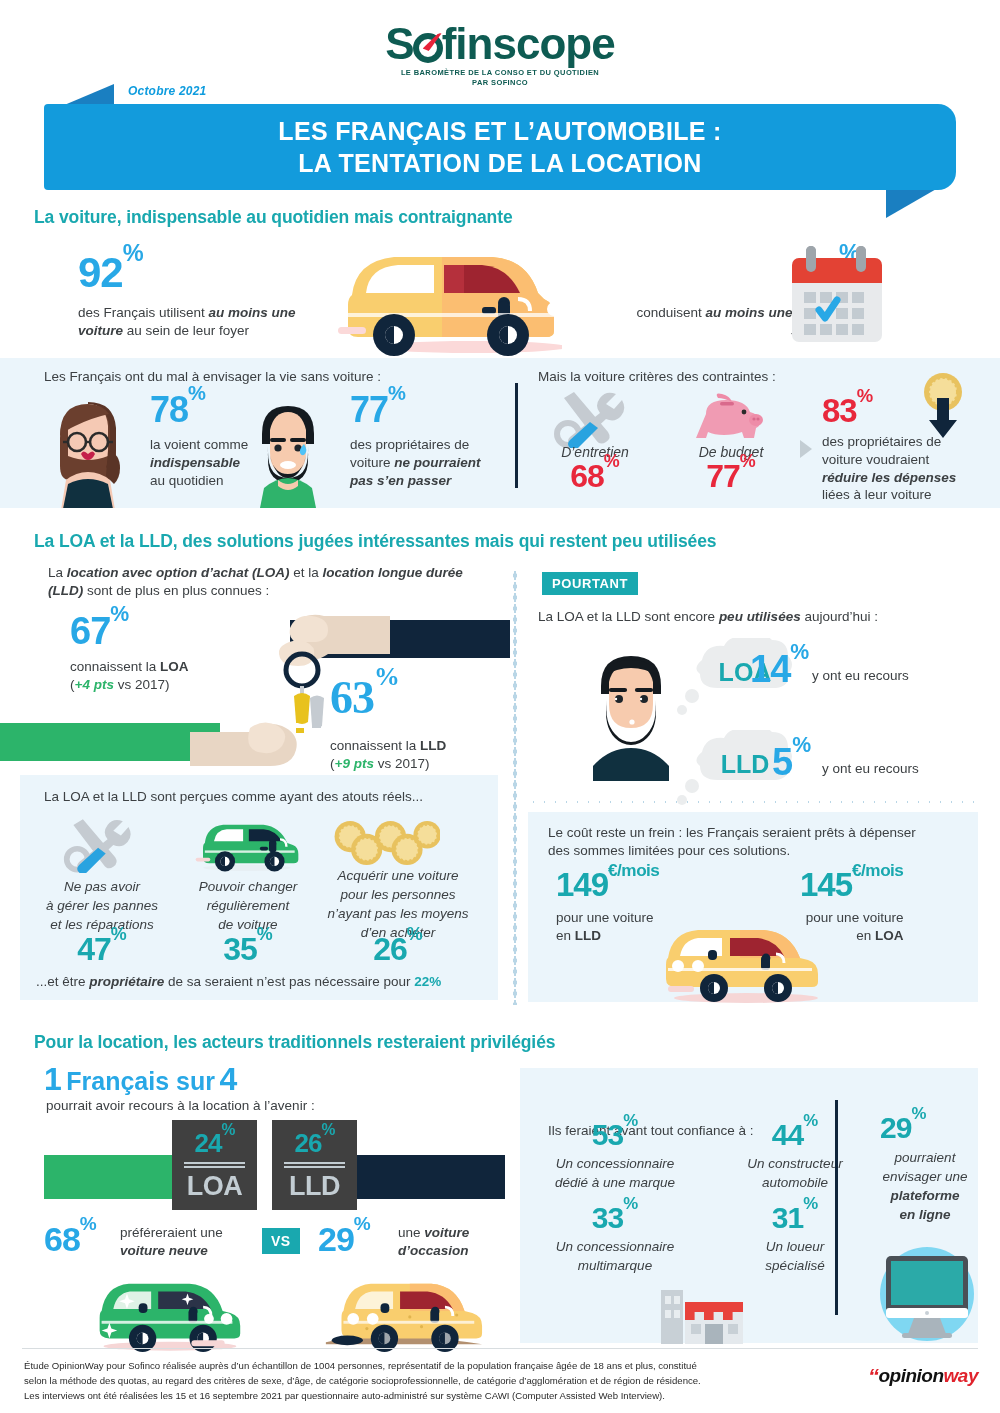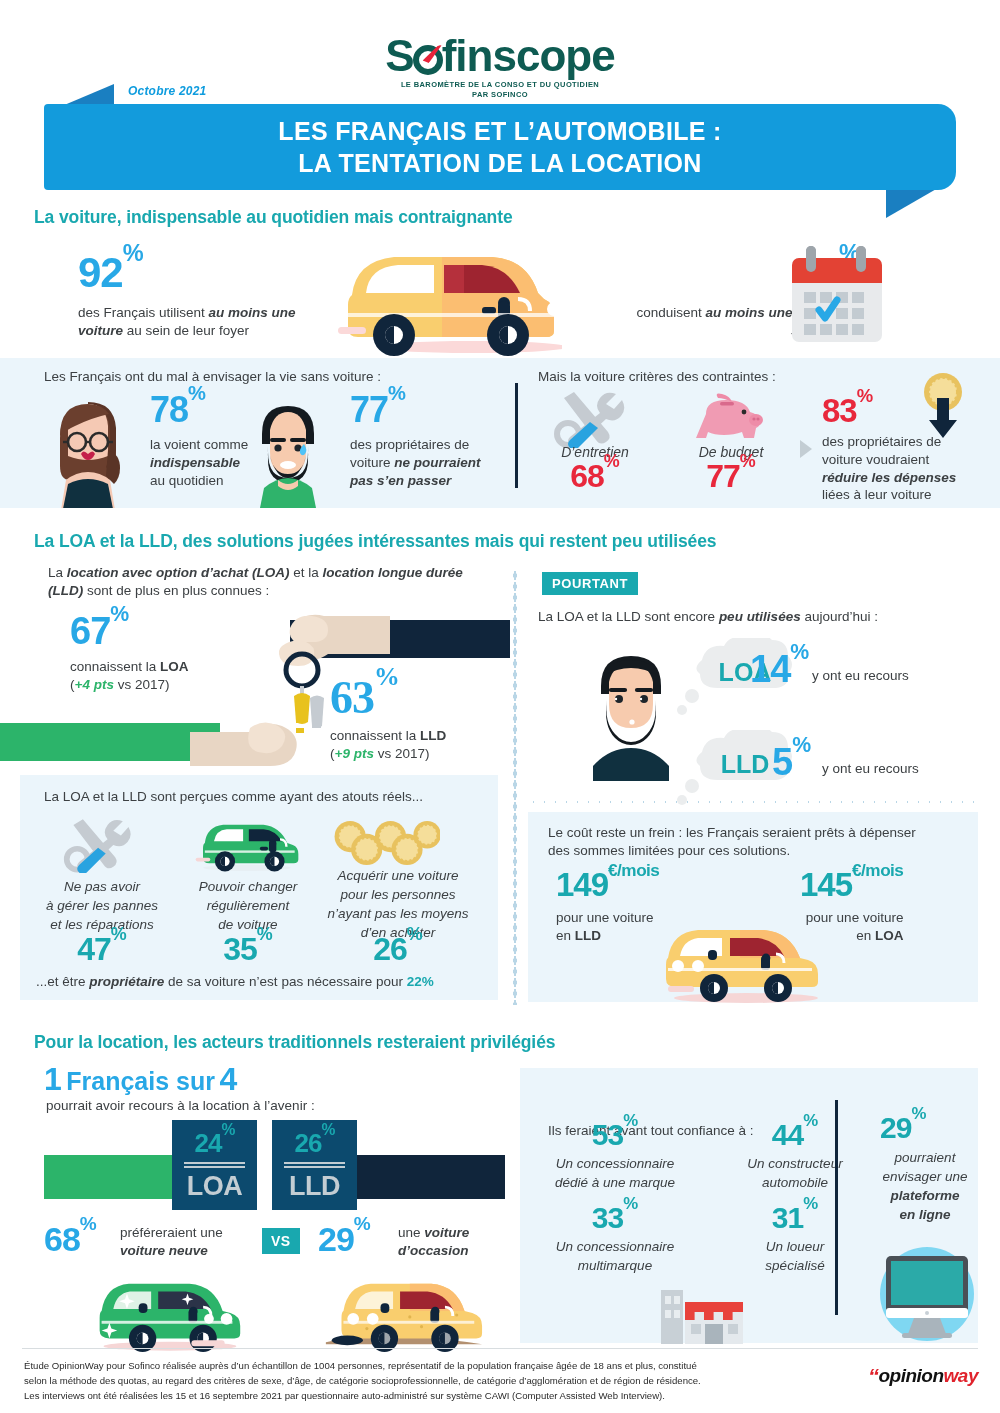--- a/index.html
+++ b/index.html
@@ -11,21 +11,21 @@
     color: #3c4043;
     position: relative;
     overflow: hidden;
   }
   .page { position: relative; width: 1000px; height: 1413px; }
 
   
   .logo-wrap { position:absolute; top:22px; left:0; width:1000px; text-align:center; }
   .logo-text {
     font-size: 44px; font-weight: bold; color:#0E5B52; letter-spacing:-1px;
-    line-height: 1; display:inline-block; position:relative;margin-top:12px;
+    line-height: 1; display:inline-block; position:relative;
   }
   .logo-o {
     display:inline-block; width:30px; height:30px; border:6px solid #0E5B52;
     border-radius:50%; position:relative; top:4px; margin:0 -1px;
   }
   .logo-check {
     position:absolute; width:24px; height:11px; background:#E8233A;
     top:-2px; left:2px; transform: rotate(-28deg);
     clip-path: polygon(0 55%, 18% 100%, 100% 12%, 86% 0);
   }
@@ -92,21 +92,21 @@
     background-size: 4px 11px;
   }
   .dots-h {
     position:absolute; height:4px;
     background-image: radial-gradient(#b9d6e6 1.6px, transparent 1.7px);
     background-size: 11px 4px;
   }
 
   
   .bar { position:absolute; height:44px; }
-  .card-box { position:absolute; background:#0c4a6e; text-align:center; }
+  .card-box { position:absolute; background:#404040; text-align:center; }
   .card-box .num { font-size:26px; font-weight:bold; color:#19A8AF; letter-spacing:-1px; }
   .card-box .lbl { font-size:27px; font-weight:bold; color:#C3CDD3; letter-spacing:-0.5px; }
   .card-box .rule { height:2px; background:#C3CDD3; margin:3px 12px; }
 
   .vs-box {
     position:absolute; background:#19A8AF; color:#fff; font-size:14px; font-weight:bold;
     padding:5px 9px; letter-spacing:0.5px;
   }
 
   
@@ -346,21 +346,21 @@
     </div>
     <div class="txt">
       (<b style="color:#2CB46A;">+4 pts</b><span> vs 2017</span>)
     </div>
   </div>
 
   <div style="position:absolute; left:330px; top:675px; width:220px;">
     <div class="pct blue" style="font-size:46px;font-family:Liberation Serif, serif;">
       <span>63</span><sup>%</sup>
     </div>
-    <div class="txt" style="margin-top:6px;">
+    <div class="txt" style="margin-top:16px;">
       <span>connaissent la </span><b style="font-style:normal;">LLD</b>
     </div>
     <div class="txt">
       (<b style="color:#2CB46A;">+9 pts</b><span> vs 2017</span>)
     </div>
   </div>
 
   <div class="dots-v" style="left:513px; top:570px; height:435px;"></div>
 
   <div style="position:absolute; left:506px; top:572px;margin-left:36px;">
@@ -471,21 +471,21 @@
     <span>Acquérir une voiture</span><br>
     <span>pour les personnes</span><br>
     <span>n’ayant pas les moyens</span><br>
     <span>d’en acheter</span>
   </div>
   <div class="pct teal center" style="position:absolute; left:318px; top:933px; width:160px; font-size:32px;">
     <span>26</span><sup>%</sup>
   </div>
 
   <div class="txt" style="position:absolute; left:36px; top:973px; width:470px;">
-    <span>...et être </span><b>propriétaire</b><span> de sa voiture n’est pas nécessaire pour </span><span style="font-weight:bold; color:#19A8AF;">22%</span>
+    <span>...et être </span><b>propriétaire</b><span> de sa seraient n’est pas nécessaire pour </span><span style="font-weight:bold; color:#19A8AF;">22%</span>
   </div>
 
   <div class="band" style="left:528px; top:812px; width:450px; height:190px;"></div>
   <div class="txt" style="position:absolute; left:548px; top:824px; width:420px;">
     <span>Le coût reste un frein : les Français seraient prêts à dépenser</span><br><span>des sommes limitées pour ces solutions.</span>
   </div>
 
   <div style="position:absolute; left:556px; top:868px;">
     <div class="pct teal" style="font-size:33px;">
       <span>149</span><sup style="font-size:0.52em; letter-spacing:-0.5px;">€/mois</sup>

